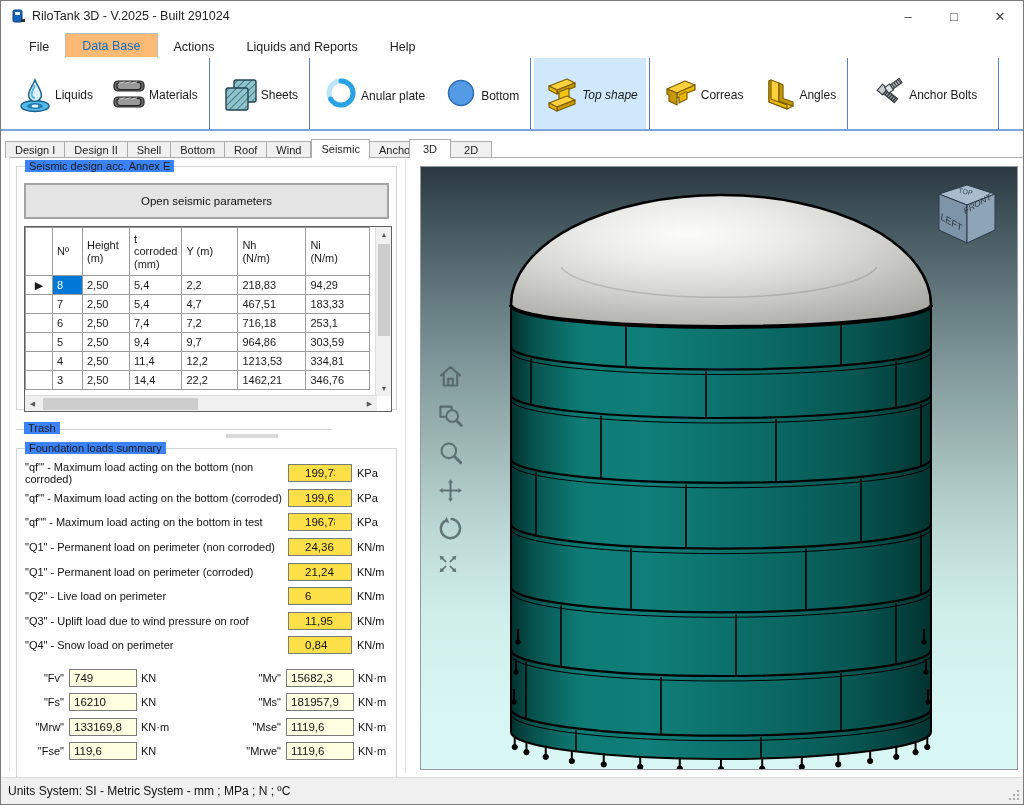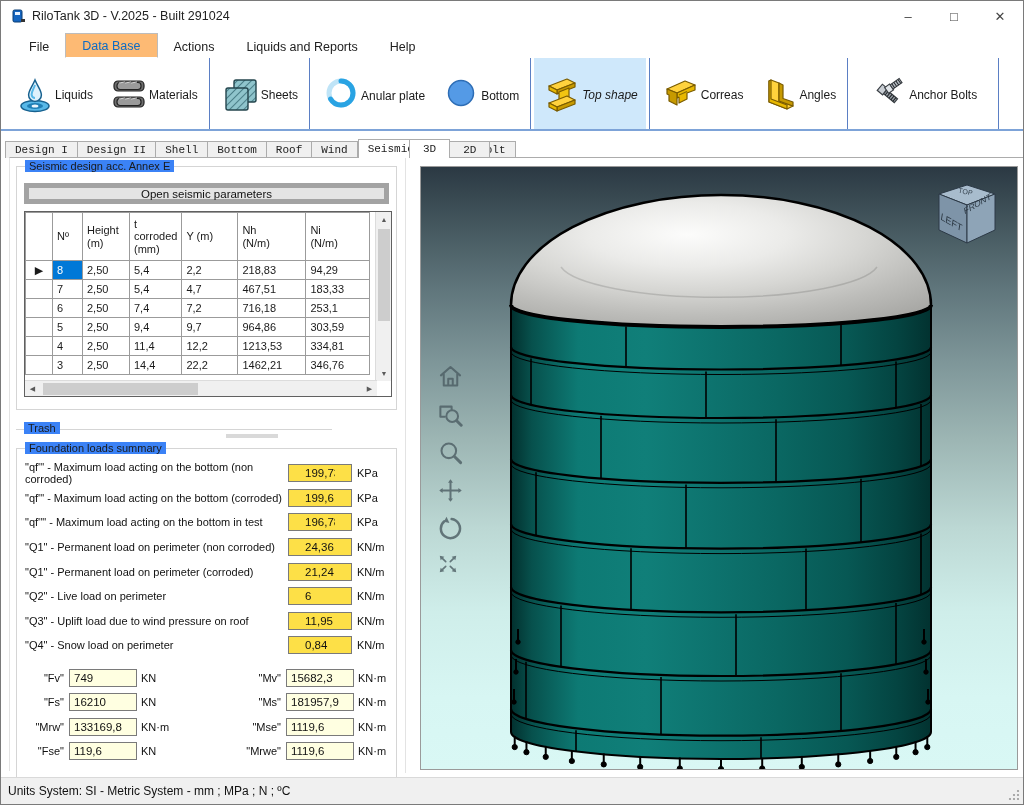--- a/index.html
+++ b/index.html
@@ -20,38 +20,38 @@
 
   
   .toolbar { height:73px; display:flex; align-items:stretch; border-bottom:2px solid #7da3d8; padding-left:6px; }
   .tb-btn { display:flex; align-items:center; justify-content:flex-start; padding:4px 8px 2px; min-width:52px; }
   .tb-btn.active { background:#cfe8fb;font-style:italic; }
   .tb-icon { width:40px; height:40px; display:flex; align-items:center; justify-content:center; }
   .tb-label { font-size:12px; color:#1a1a1a; margin-top:1px; white-space:nowrap; }
   .tb-sep { width:1px; background:#5b7fc4; margin:0 3px; }
 
   
-  .tabs-row { position:absolute; left:0; top:138px; width:936px; height:19px;font-family:Liberation Mono, monospace; }
+  .tabs-row { position:absolute; left:0; top:138px; width:936px; height:19px; }
   .tabstrip { position:absolute; display:flex; align-items:flex-end; height:19px; }
   .tabstrip.left { left:4px; }
   .tabstrip.right { left:408px; }
   .tab { padding:2px 9px 3px; font-size:11px; background:#f0f0f0; border:1px solid #acacac; border-bottom:none; height:17px; color:#222; white-space:nowrap; }
   .tab + .tab { border-left:none; }
   .tab.active { background:#fff; height:19px; padding-top:3px; border-left:1px solid #acacac; position:relative; z-index:2; }
 
   
   .left-pane { position:absolute; left:8px; top:156px; width:396px; height:614px; border-left:1px solid #e3e3e3; border-top:1px solid #acacac; background:#fff; padding:8px 0 0 6px; }
   .right-pane { position:absolute; left:404px; top:156px; width:618px; height:616px; border-top:1px solid #acacac; border-left:1px solid #e3e3e3; background:#fff; }
 
   .groupbox { position:relative; border:1px solid #d5d5d5; margin-right:8px; }
   .gb-label { position:absolute; top:-7px; left:8px; background:#3b82f6; padding:0 4px; font-size:11px; color:#1a1a1a; }
 
   
   .gb-seismic { height:244px; padding:16px 7px 0 7px; }
-  .open-btn { width:100%; height:21px; background:#e4e4e4; border:5px solid #a3a3a3; font-size:11.5px; font-family:"Liberation Sans",sans-serif; color:#111; }
+  .open-btn { width:100%; height:36px; background:#e4e4e4; border:2px solid #a3a3a3; font-size:11.5px; font-family:"Liberation Sans",sans-serif; color:#111; }
 
   
   .grid-wrap { position:relative; margin-top:7px; width:368px; height:186px; border:1px solid #606060; background:#fff; overflow:hidden; }
   table.dgrid { border-collapse:collapse; font-size:11px; table-layout:fixed; }
   .dgrid th, .dgrid td { border:1px solid #9b9b9b; padding:1px 4px; text-align:left; font-weight:normal; overflow:hidden; white-space:pre-line; }
   .dgrid th { height:48px; vertical-align:middle; line-height:1.15; background:#fff; }
   .dgrid td { height:19px; vertical-align:middle; white-space:nowrap; }
   .dgrid .rowsel { width:27px; text-align:center; padding:1px 2px; }
   .dgrid td.sel { background:#0078d7; color:#fff; }
   .vscroll { position:absolute; right:0; top:0; width:16px; height:169px; background:#f0f0f0; border-left:1px solid #dcdcdc; }

